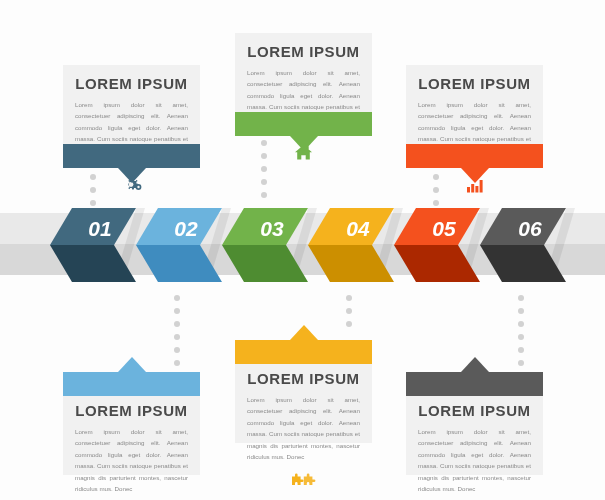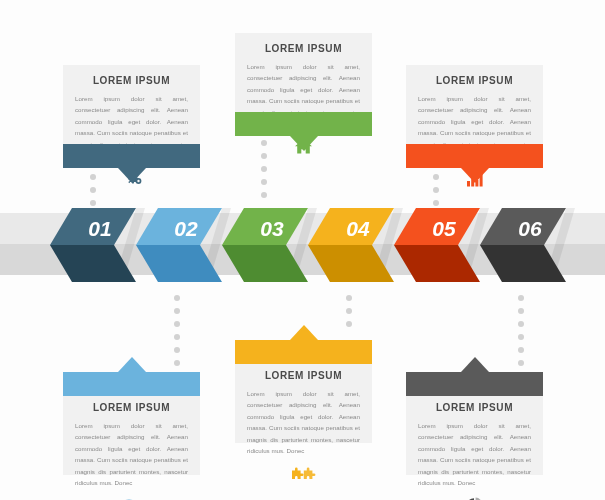--- a/index.html
+++ b/index.html
@@ -18,21 +18,21 @@
   .card {
     position: absolute;
     background: #f1f1f1;
     box-sizing: border-box;
   }
   .card-body {
     padding: 10px 12px 8px 12px;
     text-align: center;
   }
   .card-title {
-    font-size: 10px;
+    font-size: 15px;
     font-weight: bold;
     letter-spacing: 0.6px;
     color: #4a4a4a;
     margin: 0 0 6px 0;
     line-height: 1.2;
   }
   .card-text {
     font-size: 6.2px;
     line-height: 1.85;
     color: #8a8a8a;

